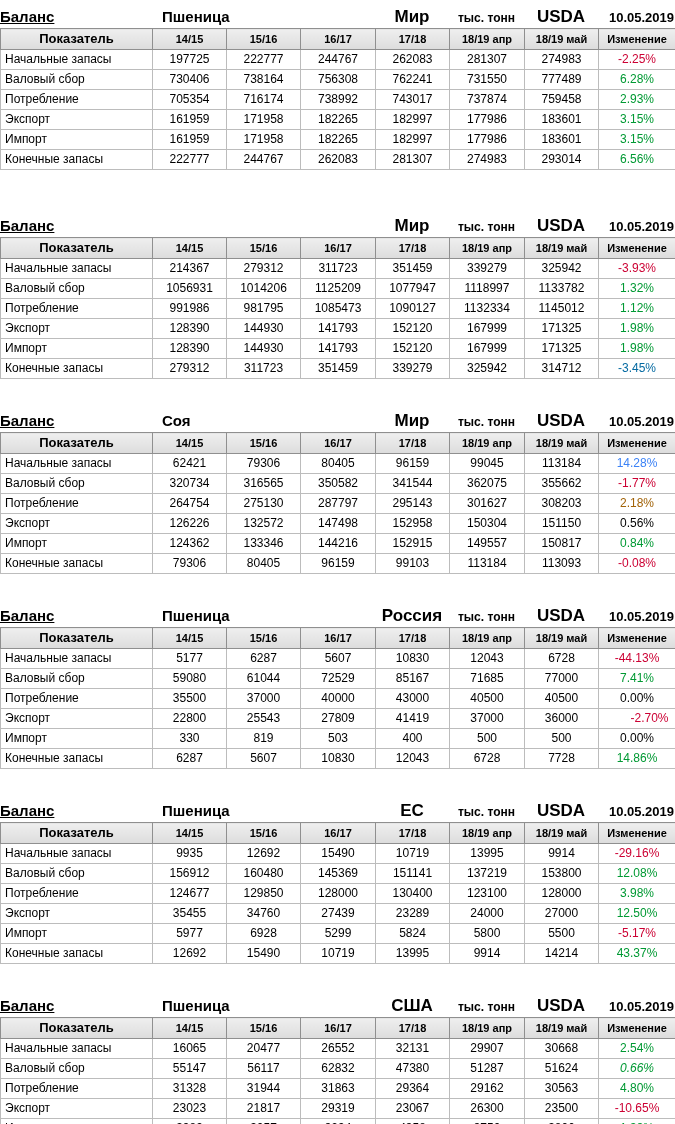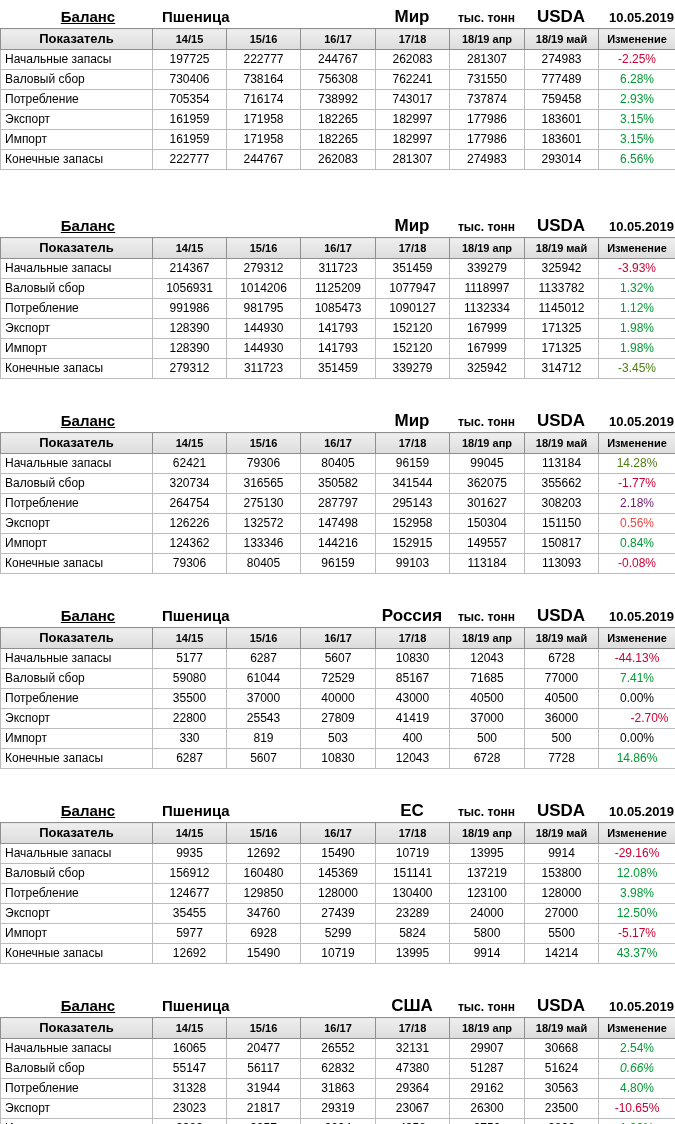--- a/index.html
+++ b/index.html
@@ -22,25 +22,24 @@
   
   .title-row {
     display: grid;
     grid-template-columns: 152px 74px 74px 75px 74px 75px 74px 77px;
     align-items: baseline;
     height: 22px;
     line-height: 22px;
   }
   .t-balance {
     grid-column: 1;
-    text-align: center;
+    text-align: left;
     font-size: 15px;
     font-weight: bold;
     text-decoration: underline;
-    padding-left: 24px;
   }
   .t-commodity {
     grid-column: 2 / 5;
     padding-left: 10px;
     font-size: 15px;
     font-weight: bold;
   }
   .t-region {
     grid-column: 5;
     text-align: center;
@@ -287,29 +286,30 @@
             <td style="color: rgb(0, 153, 51);">1.98%</td>
           </tr>
           <tr>
             <td class="c-label">Конечные запасы</td>
             <td>279312</td>
             <td>311723</td>
             <td>351459</td>
             <td>339279</td>
             <td>325942</td>
             <td>314712</td>
-            <td style="color: #4d7c0f;">-3.45%</td>
+            <td style="color: #0369a1;">-3.45%</td>
           </tr>
         </tbody>
     </table>
   </section>
 
   <section class="block">
     <div class="title-row">
       <span class="t-balance">Баланс</span>
+      <span class="t-commodity">Соя</span>
       <span class="t-region">Мир</span>
       <span class="t-unit">тыс. тонн</span>
       <span class="t-source">USDA</span>
       <span class="t-date">10.05.2019</span>
     </div>
     <table class="balance-table">
       <colgroup>
         <col style="width:152px">
           <col style="width:74px">
           <col style="width:74px">
@@ -333,51 +333,51 @@
       </thead>
       <tbody>
           <tr>
             <td class="c-label">Начальные запасы</td>
             <td>62421</td>
             <td>79306</td>
             <td>80405</td>
             <td>96159</td>
             <td>99045</td>
             <td>113184</td>
-            <td style="color: #4d7c0f;">14.28%</td>
+            <td style="color: #3b82f6;">14.28%</td>
           </tr>
           <tr>
             <td class="c-label">Валовый сбор</td>
             <td>320734</td>
             <td>316565</td>
             <td>350582</td>
             <td>341544</td>
             <td>362075</td>
             <td>355662</td>
             <td style="color: rgb(204, 0, 51);">-1.77%</td>
           </tr>
           <tr>
             <td class="c-label">Потребление</td>
             <td>264754</td>
             <td>275130</td>
             <td>287797</td>
             <td>295143</td>
             <td>301627</td>
             <td>308203</td>
-            <td style="color: #701a75; text-align: center;">2.18%</td>
+            <td style="color: #a16207; text-align: center;">2.18%</td>
           </tr>
           <tr>
             <td class="c-label">Экспорт</td>
             <td>126226</td>
             <td>132572</td>
             <td>147498</td>
             <td>152958</td>
             <td>150304</td>
             <td>151150</td>
-            <td style="color: #ef4444; margin-top: 28px;">0.56%</td>
+            <td style="color: #000000; margin-top: 28px;">0.56%</td>
           </tr>
           <tr>
             <td class="c-label">Импорт</td>
             <td>124362</td>
             <td>133346</td>
             <td>144216</td>
             <td>152915</td>
             <td>149557</td>
             <td>150817</td>
             <td style="color: rgb(0, 153, 51);">0.84%</td>

